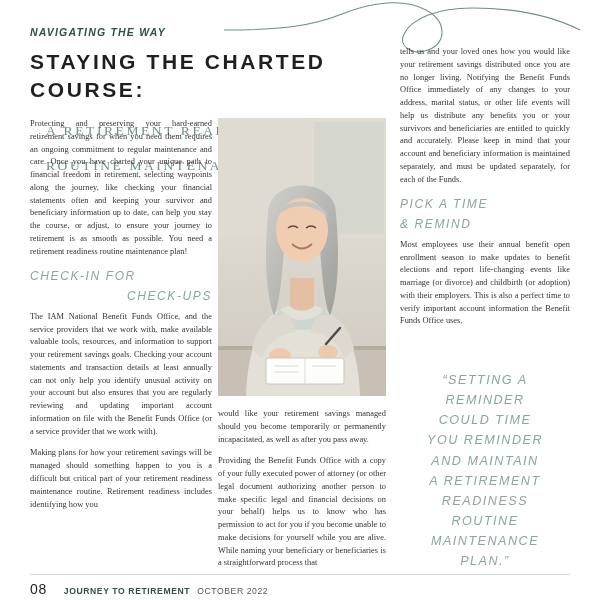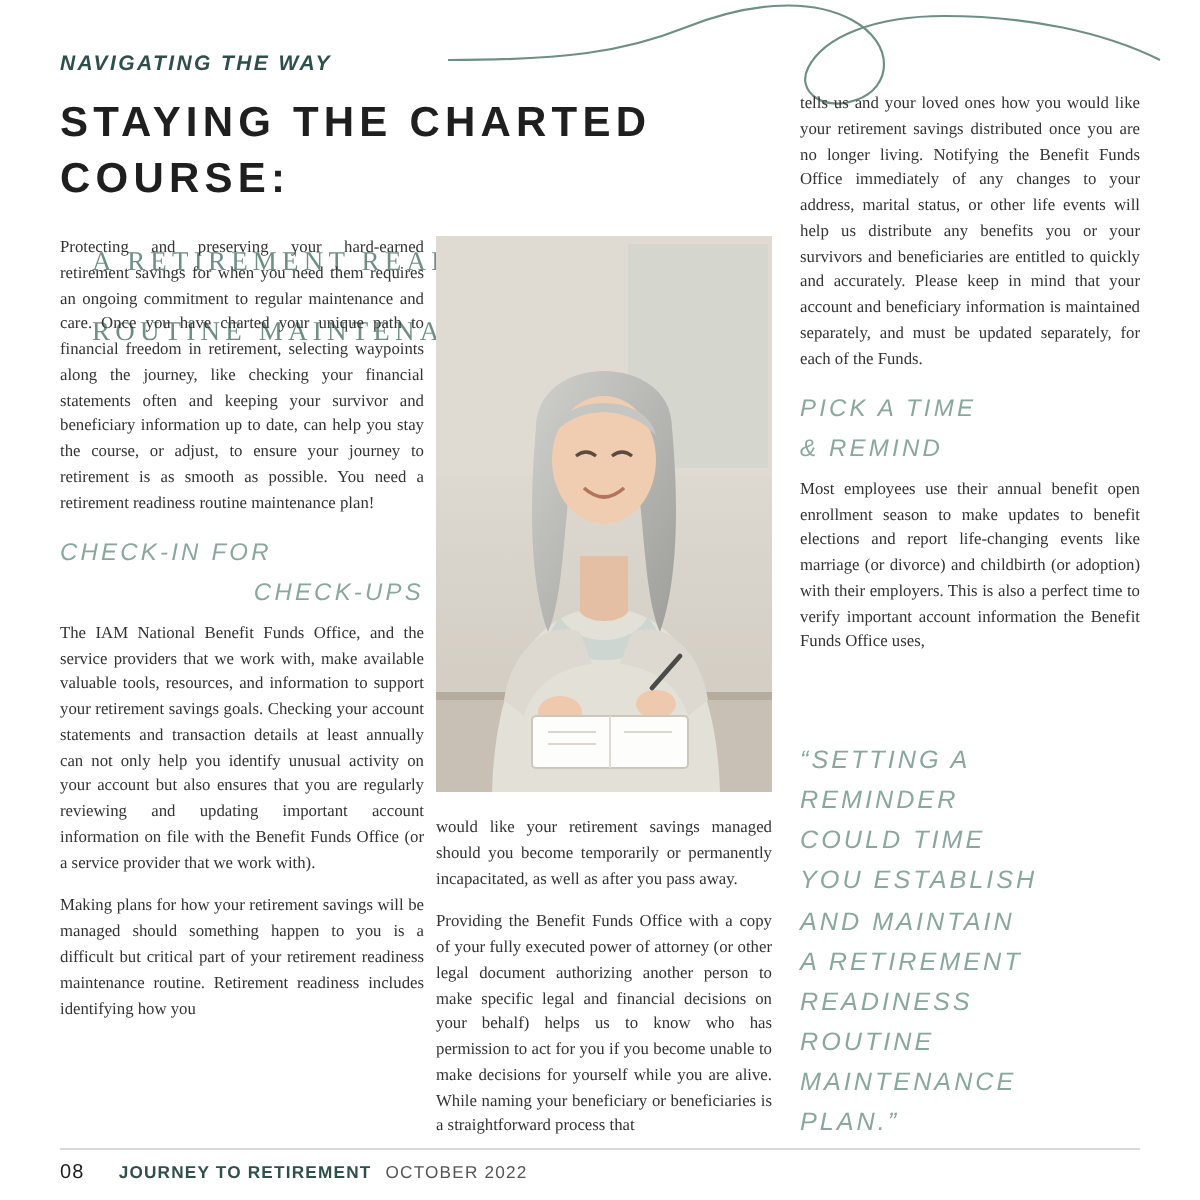--- a/index.html
+++ b/index.html
@@ -123,21 +123,21 @@
     background: #cfd6d2;
   }
   .photo svg { display: block; }
 
   
   .pullquote {
     position: absolute;
     left: 400px;
     top: 370px;
     width: 170px;
-    text-align: left;
+    text-align: center;
     font-family: "Liberation Sans", sans-serif;
     font-style: italic;
     font-size: 12.6px;
     letter-spacing: 1.5px;
     line-height: 1.6;
     color: #8aa79c;
   }
 
   
   .footer-rule {
@@ -152,21 +152,21 @@
     position: absolute;
     left: 30px;
     top: 581px;
     font-family: "Liberation Sans", sans-serif;
     font-size: 8.6px;
     letter-spacing: 0.6px;
     color: #2f4f4a;
   }
   .footer .pagenum {
     font-weight: normal;
-    font-size: 10px;
+    font-size: 14px;
     margin-right: 14px;
     color: #1f1f1f;
   }
   .footer .pub {
     font-weight: bold;
     color: #2f4f4a;
   }
   .footer .issue {
     font-weight: normal;
     color: #555;
@@ -261,21 +261,21 @@
     <p>tells us and your loved ones how you would like your retirement savings distributed once you are no longer living. Notifying the Benefit Funds Office immediately of any changes to your address, marital status, or other life events will help us distribute any benefits you or your survivors and beneficiaries are entitled to quickly and accurately. Please keep in mind that your account and beneficiary information is maintained separately, and must be updated separately, for each of the Funds.</p>
     <div class="sec-head">PICK A TIME</div>
     <div class="sec-head" style="margin-top:-4px;">&amp; REMIND</div>
     <p>Most employees use their annual benefit open enrollment season to make updates to benefit elections and report life-changing events like marriage (or divorce) and childbirth (or adoption) with their employers. This is also a perfect time to verify important account information the Benefit Funds Office uses,</p>
   </div>
 
   <div class="pullquote">
     <div>“SETTING A</div>
     <div>REMINDER</div>
     <div>COULD TIME</div>
-    <div>YOU ESTABLISH</div>
+    <div>YOU REMINDER</div>
     <div>AND MAINTAIN</div>
     <div>A RETIREMENT</div>
     <div>READINESS</div>
     <div>ROUTINE</div>
     <div>MAINTENANCE</div>
     <div>PLAN.”</div>
   </div>
 
   <div class="footer-rule"></div>
   <div class="footer">

